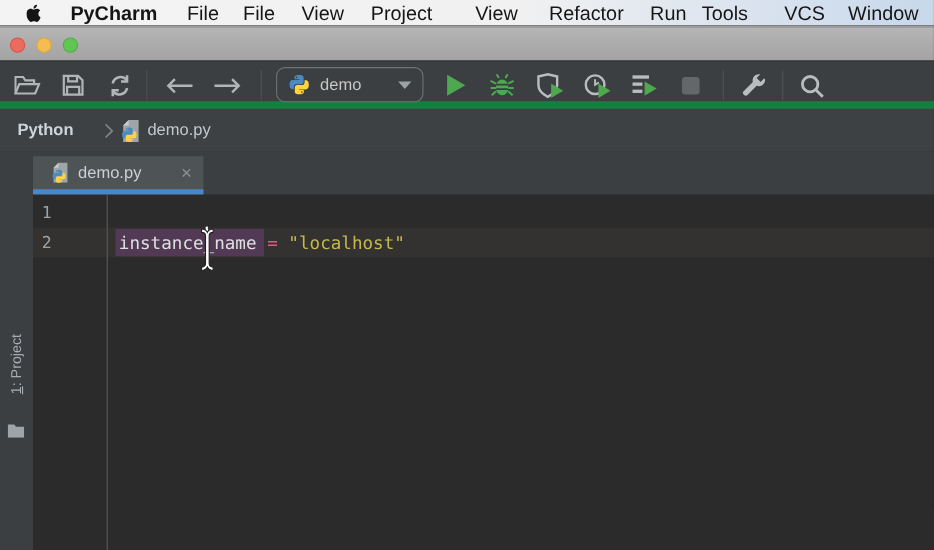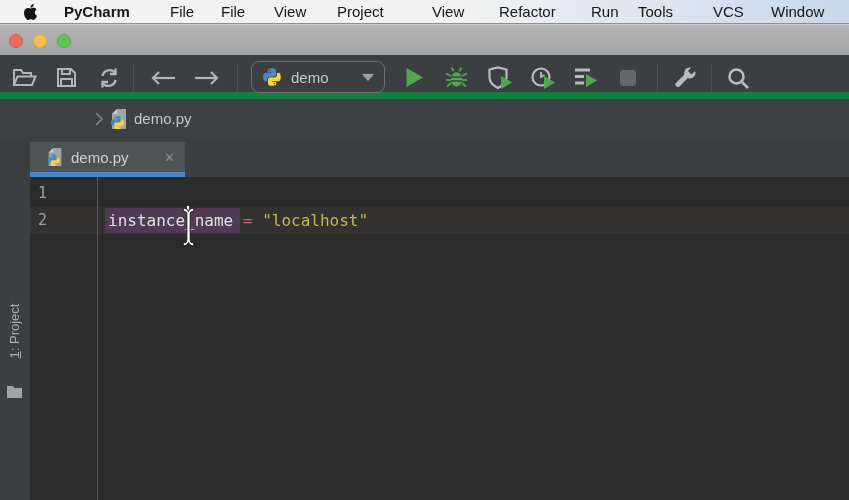--- a/index.html
+++ b/index.html
@@ -5,21 +5,21 @@
   html,body{margin:0;padding:0;background:#222;}
   #app{position:relative;width:849px;height:500px;overflow:hidden;
        font-family:"Liberation Sans",sans-serif;-webkit-font-smoothing:antialiased;}
 
   
   .menubar{position:absolute;left:0;top:0;width:849px;height:24px;
     background:linear-gradient(90deg,#f3f3f3 0%,#f1f1f1 55%,#d3dfee 88%,#c7d8ea 100%);
     border-bottom:1px solid #8f8f8f;box-sizing:border-box;}
   .menubar .apple{position:absolute;left:24px;top:4px;}
   .menu-item{position:absolute;top:0;height:24px;line-height:24px;
-    font-size:15px;color:#161616;white-space:nowrap;}
+    font-size:18px;color:#161616;white-space:nowrap;}
   .menu-item.app{font-weight:700;}
 
   
   .titlebar{position:absolute;left:0;top:24px;width:849px;height:32px;
     background:linear-gradient(#b5b5b5,#a3a3a3);
     border-top:1px solid #cfcfcf;border-bottom:1px solid #3a3a3a;box-sizing:border-box;}
   .tl{position:absolute;top:9px;width:14px;height:14px;border-radius:50%;}
   .tl.red{left:9px;background:#ed6a5e;border:1px solid #d8554b;box-sizing:border-box;}
   .tl.yellow{left:33px;background:#f5bd4f;border:1px solid #dda83e;box-sizing:border-box;}
   .tl.green{left:57px;background:#61c554;border:1px solid #4eae43;box-sizing:border-box;}
@@ -235,20 +235,21 @@
     <div class="tbsep" style="left:711px"></div>
     <button class="tb" style="left:727px;top:11px">
       <svg width="23" height="23" viewBox="0 0 23 23" fill="none" stroke="#b9bdbf" stroke-width="2.6">
         <circle cx="9.5" cy="9.5" r="7"></circle>
           <path d="M14.8 14.8 L21 21"></path>
       </svg>
     </button>
   </div>
 
   <div class="crumbs">
+    <span class="seg root">Python</span>
     <svg class="chev" width="8" height="14" viewBox="0 0 8 14" fill="none" stroke="#7e8488" stroke-width="1.6">
       <path d="M1 1 L7 7 L1 13"></path>
     </svg>
     <svg class="fico" width="20" height="22" viewBox="0 0 20 22">
         <use href="#pyfile"></use>
       </svg>
     <span class="seg file">demo.py</span>
   </div>
 
   <div class="tabbar">

